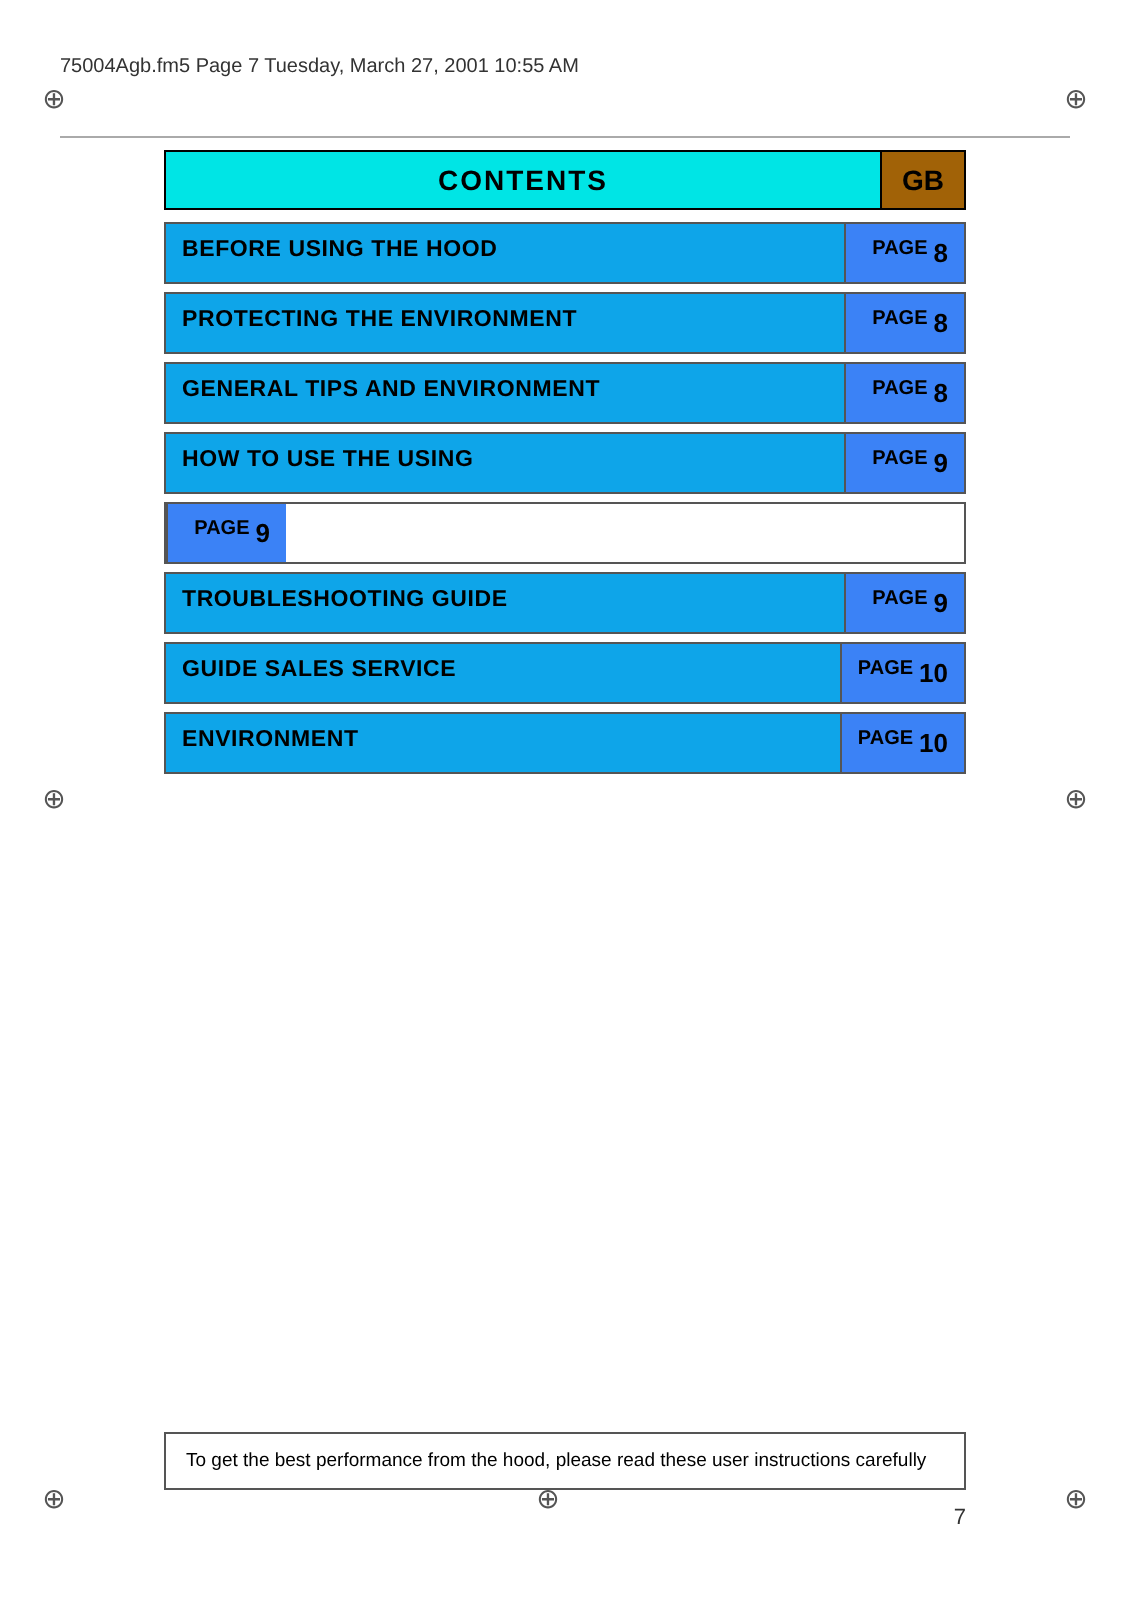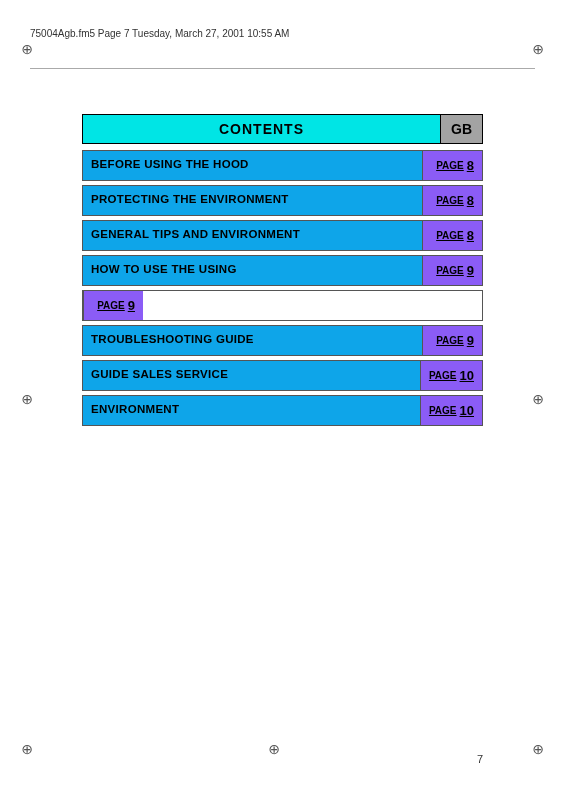--- a/index.html
+++ b/index.html
@@ -60,36 +60,35 @@
       left: 82px;
       right: 82px;
     }
 
     
     .contents-header {
       display: flex;
       align-items: flex-end;
       margin-bottom: 6px;
       border: 1.5px solid #000;
-      margin-top: 39px;
     }
 
     .contents-title {
       background: #00e5e5;
       flex: 1;
       padding: 6px 10px;
       font-size: 14px;
       font-weight: 900;
       color: #000;
       text-align: center;
       letter-spacing: 1px;
     }
 
     .contents-gb {
-      background: #a3a3a3;
+      background: #a16207;
       padding: 6px 10px;
       font-size: 14px;
       font-weight: 900;
       color: #000;
       border-left: 1.5px solid #000;
       display: flex;
       align-items: center;
     }
 
     
@@ -104,32 +103,30 @@
       background: #0ea5e9;
       flex: 1;
       padding: 7px 8px;
       font-size: 11.5px;
       font-weight: 900;
       color: #000;
       letter-spacing: 0.3px;
     }
 
     .toc-page {
-      background: #8b5cf6;
+      background: #3b82f6;
       padding: 7px 8px;
       font-size: 11px;
       font-weight: 700;
       color: #000;
       white-space: nowrap;
       display: flex;
-      align-items: center;
       border-left: 1.5px solid #555;
       min-width: 60px;
       justify-content: flex-end;
-      text-decoration: underline;
     }
 
     .toc-page .page-label {
       font-size: 10px;
       font-weight: 600;
       margin-right: 3px;
     }
 
     .toc-page .page-num {
       font-size: 13px;
@@ -268,20 +265,21 @@
     </div>
   </div>
 
   <div class="reg-mark reg-mid-left">
       <span class="crosshair"></span>
     </div>
   <div class="reg-mark reg-mid-right">
       <span class="crosshair"></span>
     </div>
 
+  <div class="footer-note">To get the best performance from the hood, please read these user instructions carefully</div>
 
   <div class="page-number">7</div>
 
   <div class="reg-mark reg-bot-left">
       <span class="crosshair"></span>
     </div>
   <div class="reg-mark reg-bot-mid">
       <span class="crosshair"></span>
     </div>
   <div class="reg-mark reg-bot-right">

